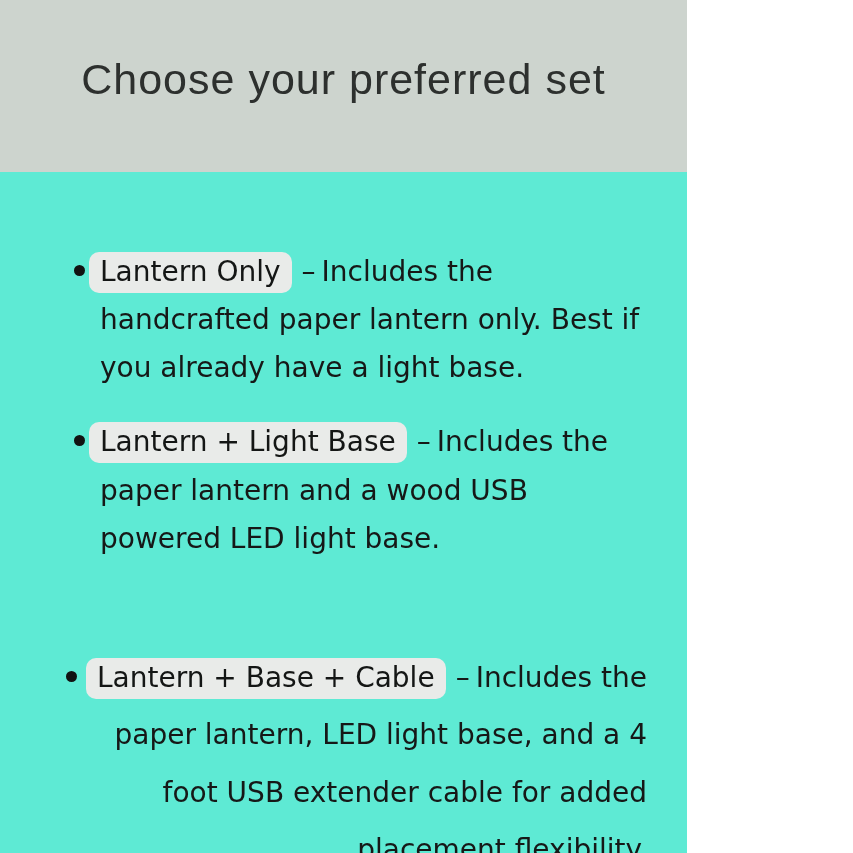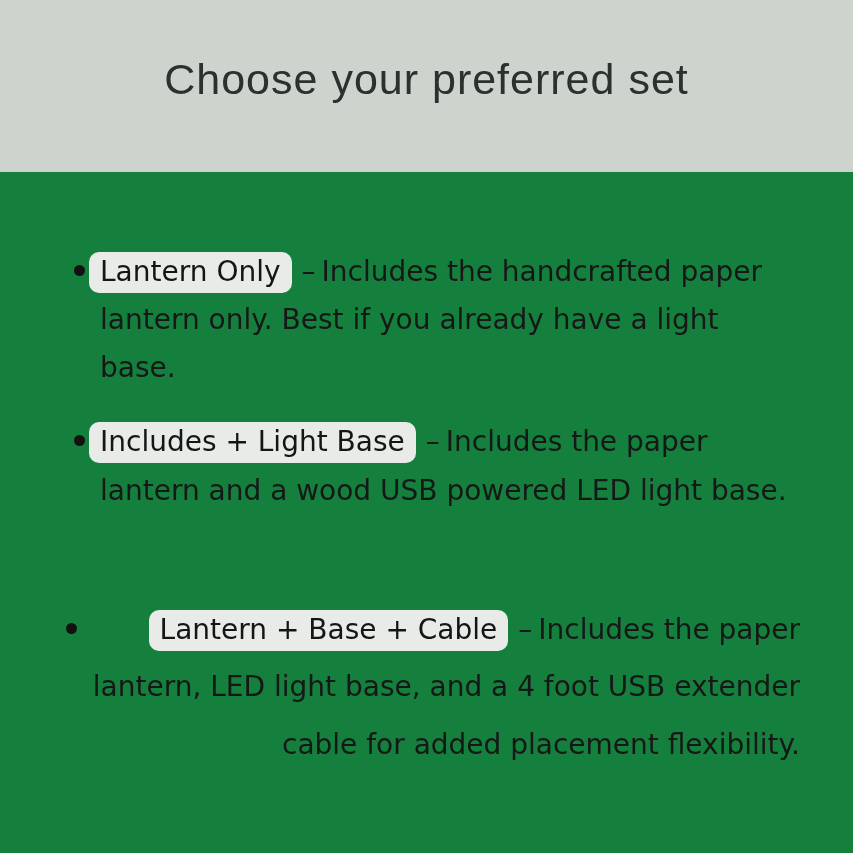--- a/index.html
+++ b/index.html
@@ -1,21 +1,21 @@
 <!DOCTYPE html>
 <html><head>
 <meta charset="utf-8">
 <style>
   * { margin: 0; padding: 0; box-sizing: border-box; }
   html, body { background: #ffffff; }
   .canvas {
     position: relative;
-    width: 853px;
+    width: 687px;
     height: 853px;
-    background: #15803d;
+    background: #5eead4;
     overflow: hidden;
     font-family: "DejaVu Sans", sans-serif;
   }
   
   .header-band {
     width: 100%;
     height: 172px;
     background: #cdd4ce;
     display: flex;
     align-items: center;
@@ -85,21 +85,21 @@
 
   <ul class="bullet-list">
 
     <li class="bullet-item">
       <span class="bullet-dot"></span>
       <span class="label-chip">Lantern Only</span><span class="separator">–</span><span class="description">Includes the handcrafted paper lantern only. Best if you already have a light base.</span>
     </li>
 
     <li class="bullet-item">
       <span class="bullet-dot"></span>
-      <span class="label-chip">Includes + Light Base</span><span class="separator">–</span><span class="description">Includes the paper lantern and a wood USB powered LED light base.</span>
+      <span class="label-chip">Lantern + Light Base</span><span class="separator">–</span><span class="description">Includes the paper lantern and a wood USB powered LED light base.</span>
     </li>
 
     <li class="bullet-item spaced">
       <span class="bullet-dot"></span>
       <span class="label-chip">Lantern + Base + Cable</span><span class="separator">–</span><span class="description">Includes the paper lantern, LED light base, and a 4 foot USB extender cable for added placement flexibility.</span>
     </li>
 
   </ul>
 
 </div>

